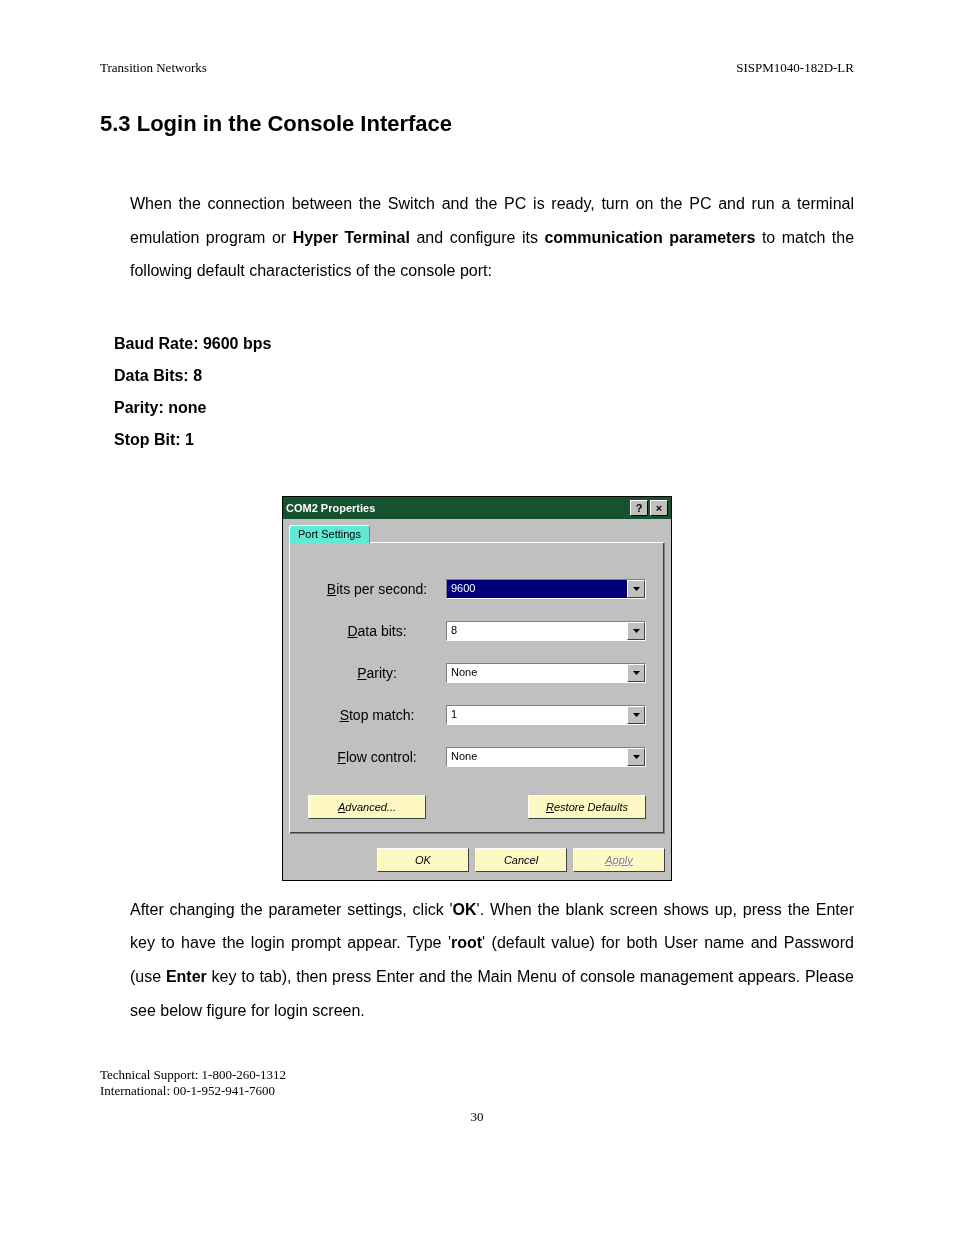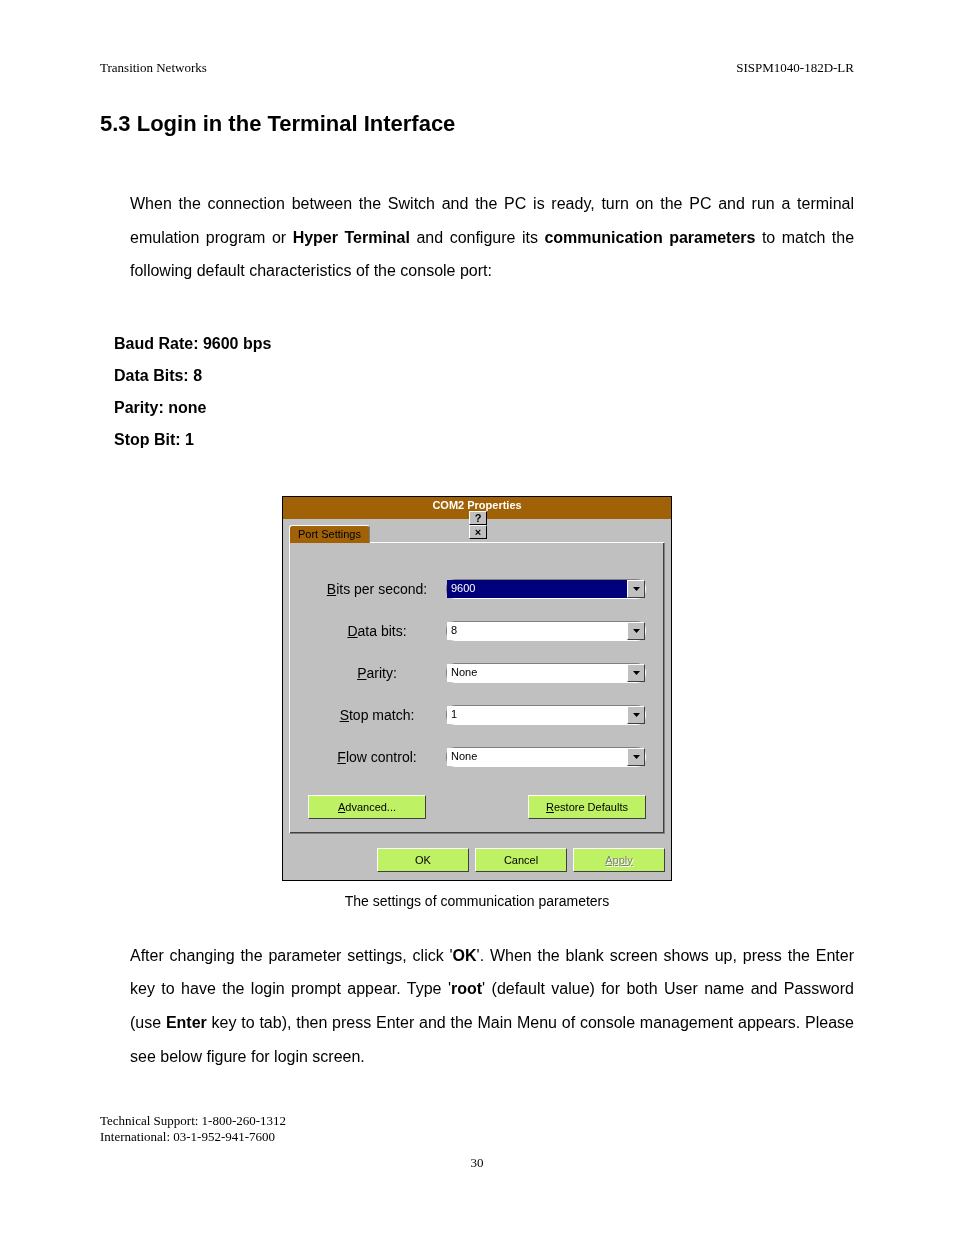--- a/index.html
+++ b/index.html
@@ -52,27 +52,26 @@
   }
   .dialog {
     width: 390px;
     font-family: Tahoma, Arial, sans-serif;
     font-size: 11px;
     background: #c0c0c0;
     border: 1px solid #000;
     box-sizing: border-box;
   }
   .titlebar {
-    background: #a16207;
+    background: #14532d;
     color: #fff;
     display: flex;
     align-items: center;
     padding: 2px 3px;
     height: 18px;
-    flex-direction: column;
   }
   .titlebar-text {
     flex: 1;
     font-weight: bold;
   }
   .titlebar-btn {
     width: 16px;
     height: 14px;
     background: #c0c0c0;
     border-top: 1px solid #fff;
@@ -91,21 +90,21 @@
   }
   .dialog-body {
     padding: 6px 6px 6px 6px;
     background: #c0c0c0;
   }
   .tab-strip {
     display: flex;
     margin-bottom: -1px;
   }
   .tab {
-    background: #a16207;
+    background: #5eead4;
     border-top: 1px solid #fff;
     border-left: 1px solid #fff;
     border-right: 1px solid #808080;
     border-top-left-radius: 3px;
     border-top-right-radius: 3px;
     padding: 2px 8px 3px 8px;
     font-size: 11px;
     position: relative;
     z-index: 2;
   }
@@ -134,21 +133,20 @@
   .combo {
     flex: 1;
     display: flex;
     height: 20px;
     border-top: 1px solid #808080;
     border-left: 1px solid #808080;
     border-right: 1px solid #fff;
     border-bottom: 1px solid #fff;
     background: #84cc16;
     box-sizing: border-box;
-    border-radius: 9px;
   }
   .combo-value {
     flex: 1;
     padding: 2px 4px;
     font-size: 11px;
     background: #fff;
     color: #000;
   }
   .combo-value.selected {
     background: #00007b;
@@ -167,31 +165,32 @@
   }
   .combo-arrow svg { display: block; }
   .panel-buttons {
     display: flex;
     justify-content: space-between;
     margin-top: 28px;
   }
   .win-btn {
     min-width: 100px;
     height: 22px;
-    background: #bef264;
+    background: #fef9c3;
     border-top: 1px solid #fff;
     border-left: 1px solid #fff;
     border-right: 1px solid #404040;
     border-bottom: 1px solid #404040;
     font-size: 11px;
     display: flex;
     align-items: center;
     justify-content: center;
     padding: 0 8px;
     cursor: default;
+    font-style: italic;
   }
   .win-btn .u { text-decoration: underline; }
   .dialog-footer {
     display: flex;
     justify-content: flex-end;
     gap: 6px;
     padding: 8px 6px 8px 6px;
     background: #c0c0c0;
   }
   .win-btn.small { min-width: 74px; }
@@ -218,21 +217,21 @@
 </head>
 <body>
 
 <div class="page">
   <div class="header-row">
     <span>Transition Networks</span>
     <span>SISPM1040-182D-LR</span>
   </div>
 
   <div class="section-heading">
-    <span>5.3</span>&nbsp;<span>Login in the Terminal Interface</span>
+    <span>5.3</span>&nbsp;<span>Login in the Console Interface</span>
   </div>
 
   <div class="body-text">
     <span>When the connection between the Switch and the PC is ready, turn on the PC and run a terminal emulation program or </span><strong>Hyper Terminal</strong><span> and configure its </span><strong>communication parameters</strong><span> to match the following default characteristics of the console port:</span>
   </div>
 
   <div class="param-list">
     <div>Baud Rate: 9600 bps</div>
     <div>Data Bits: 8</div>
     <div>Parity: none</div>
@@ -325,24 +324,23 @@
       <div class="dialog-footer">
         <div class="win-btn small">OK</div>
         <div class="win-btn small">Cancel</div>
         <div class="win-btn small disabled">
             <span class="u" style="text-decoration:underline">Apply</span>
           </div>
       </div>
     </div>
   </div>
 
-  <div class="caption">The settings of communication parameters</div>
 
   <div class="body-text">
     <span>After changing the parameter settings, click '</span><strong>OK</strong><span>'. When the blank screen shows up, press the Enter key to have the login prompt appear. Type '</span><strong>root</strong><span>' (default value) for both User name and Password (use </span><strong>Enter</strong><span> key to tab), then press Enter and the Main Menu of console management appears. Please see below figure for login screen.</span>
   </div>
 
   <div class="footer-row">
     <span>Technical Support: 1-800-260-1312</span>
-    <span>International: 03-1-952-941-7600</span>
+    <span>International: 00-1-952-941-7600</span>
   </div>
   <div class="page-num">30</div>
 </div>
 
 </body></html>

